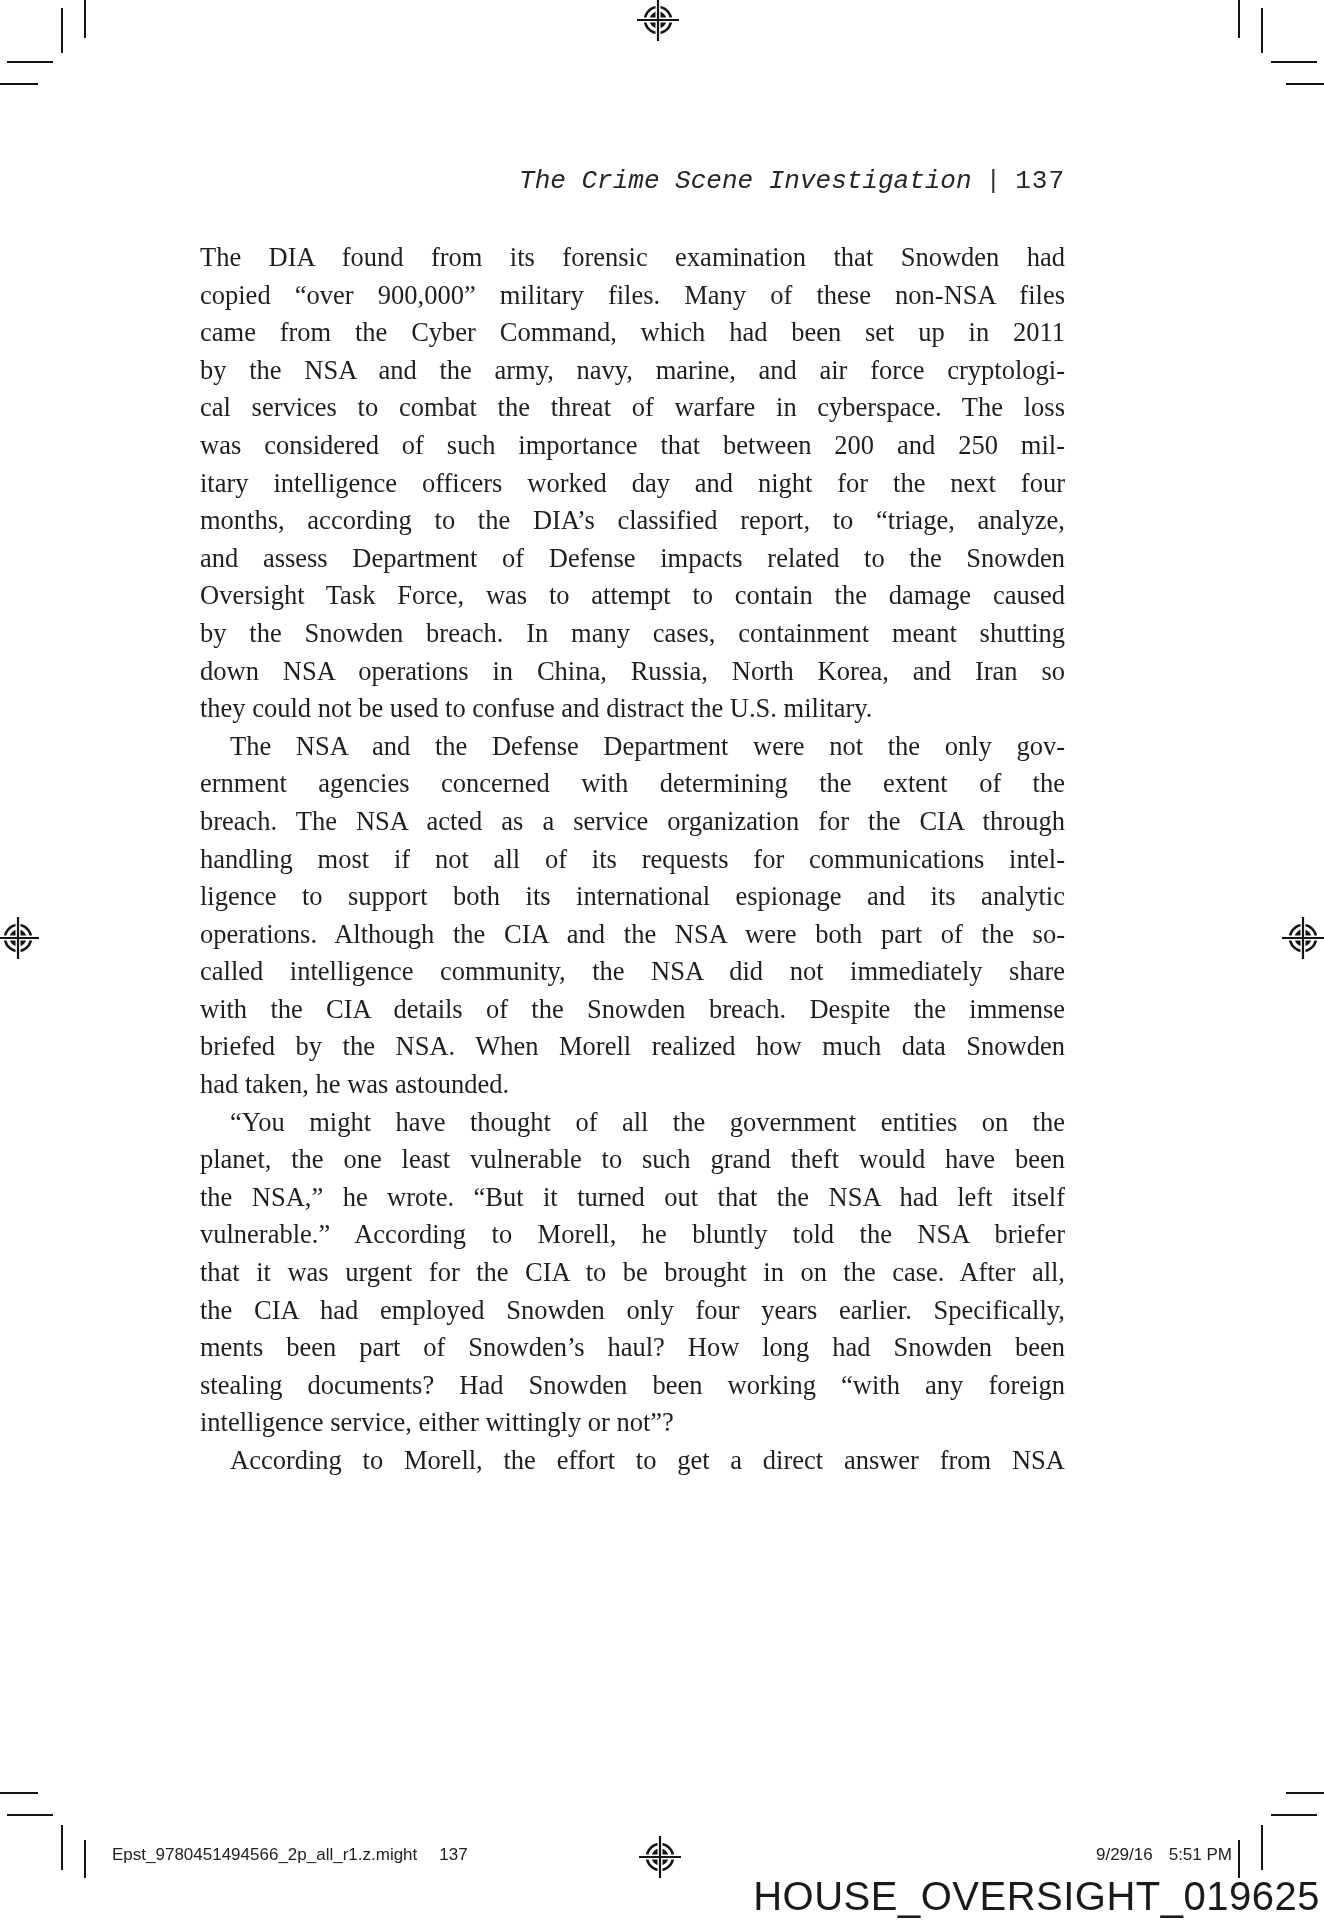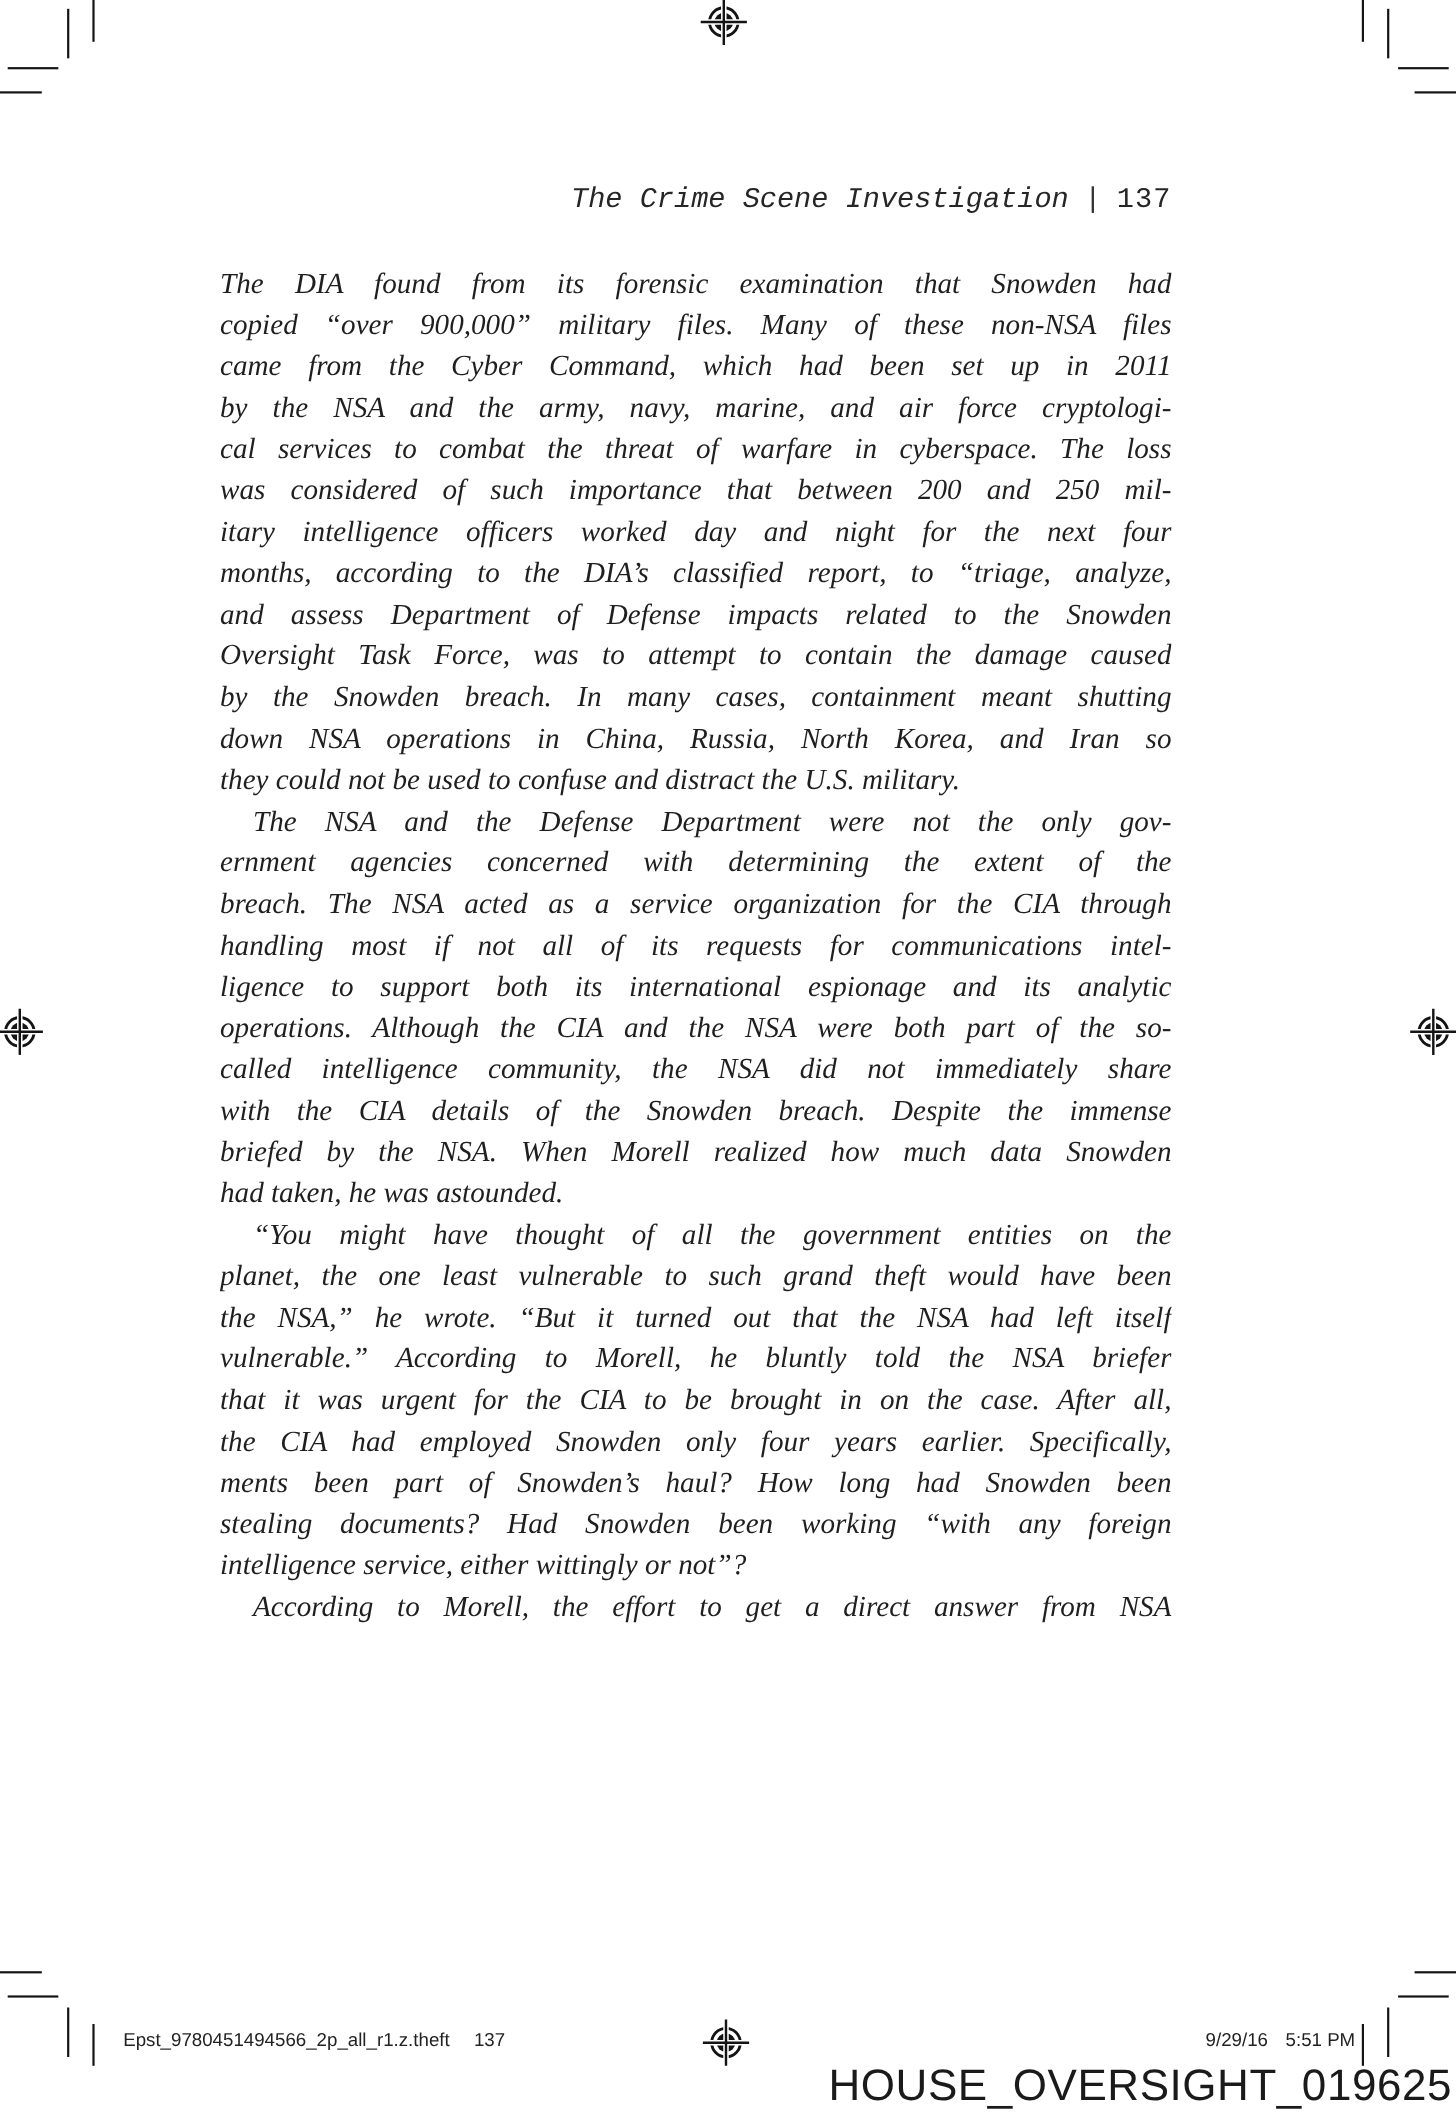--- a/index.html
+++ b/index.html
@@ -44,21 +44,20 @@
     top: 239px;
     left: 200px;
     width: 865px;
     font-size: 26.5px;
   }
   .line {
     line-height: 37.6px;
     height: 37.6px;
     overflow: hidden;
     text-align: left;
-    font-style: italic;
   }
   .line.just { text-align: justify; text-align-last: justify; }
   .line.indent { text-indent: 30px; }
 
   
   .slug-left {
     position: absolute;
     left: 112px;
     top: 1845px;
     font-family: "Liberation Sans", sans-serif;
@@ -188,21 +187,21 @@
       <div class="line just">vulnerable.” According to Morell, he bluntly told the NSA briefer</div>
       <div class="line just">that it was urgent for the CIA to be brought in on the case. After all,</div>
       <div class="line just">the CIA had employed Snowden only four years earlier. Specifically,</div>
       <div class="line just">ments been part of Snowden’s haul? How long had Snowden been</div>
       <div class="line just">stealing documents? Had Snowden been working “with any foreign</div>
       <div class="line">intelligence service, either wittingly or not”?</div>
       <div class="line just indent">According to Morell, the effort to get a direct answer from NSA</div>
     </div>
 
   <div class="slug-left">
-    <span>Epst_9780451494566_2p_all_r1.z.theft</span><span class="fpn">137</span>
+    <span>Epst_9780451494566_2p_all_r1.z.might</span><span class="fpn">137</span>
   </div>
   <div class="slug-right">
     <span>9/29/16</span><span class="time">5:51 PM</span>
   </div>
 
   <div class="bates">HOUSE_OVERSIGHT_019625</div>
 
 </div>
 
 </body></html>

